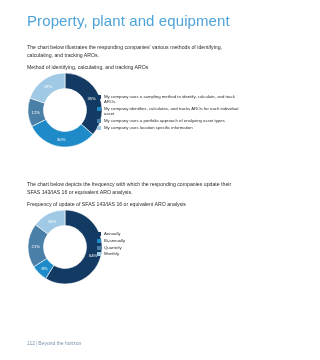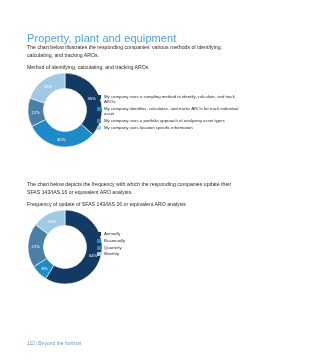--- a/index.html
+++ b/index.html
@@ -10,22 +10,22 @@
     font-family: "Liberation Sans", sans-serif;
     overflow: hidden;
   }
   .page {
     position: relative;
     width: 320px; height: 360px;
     background: #ffffff;
   }
   .page-title {
     position: absolute;
-    left: 27px; top: 32px;
-    font-size: 11px;
+    left: 27px; top: 12px;
+    font-size: 15px;
     color: #4da3d8;
     letter-spacing: 0.1px;
     white-space: nowrap;
   }
   .body-text {
     position: absolute;
     left: 27px;
     font-size: 5.2px;
     line-height: 8px;
     color: #2b2b2b;

